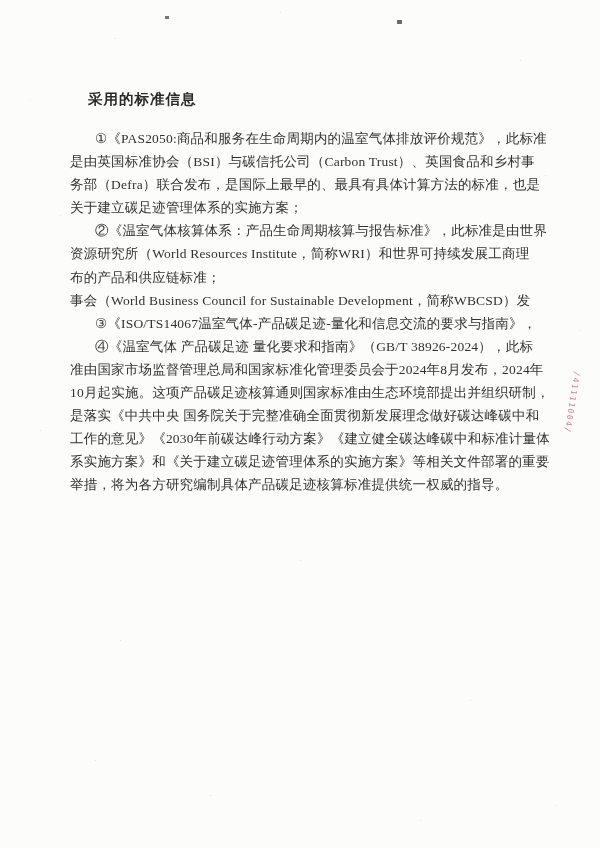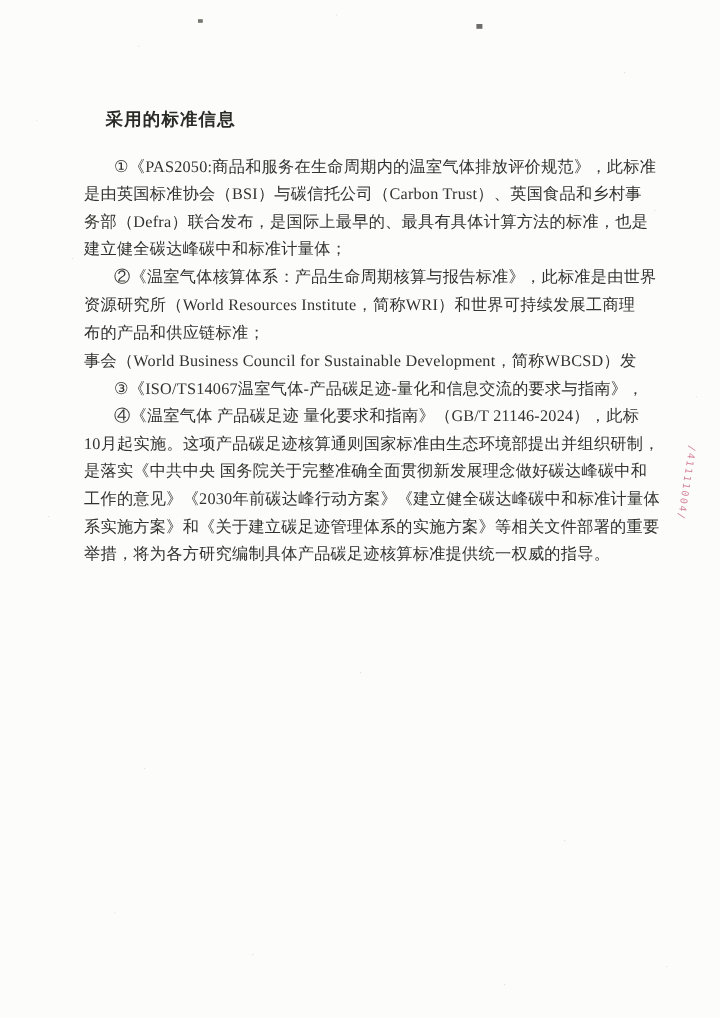--- a/index.html
+++ b/index.html
@@ -87,27 +87,28 @@
 </head>
 <body>
 
 <div class="page">
   <h1 class="title">采用的标准信息</h1>
 
   <div class="body-text">
       <div class="line indent">①《PAS2050:商品和服务在生命周期内的温室气体排放评价规范》，此标准</div>
       <div class="line">是由英国标准协会（BSI）与碳信托公司（Carbon Trust）、英国食品和乡村事</div>
       <div class="line">务部（Defra）联合发布，是国际上最早的、最具有具体计算方法的标准，也是</div>
-      <div class="line">建立健全碳达峰碳中和标准计量体；</div>
+      <div class="line">关于建立碳足迹管理体系的实施方案；</div>
       <div class="line indent">②《温室气体核算体系：产品生命周期核算与报告标准》，此标准是由世界</div>
       <div class="line">资源研究所（World Resources Institute，简称WRI）和世界可持续发展工商理</div>
       <div class="line">布的产品和供应链标准；</div>
       <div class="line">事会（World Business Council for Sustainable Development，简称WBCSD）发</div>
       <div class="line indent">③《ISO/TS14067温室气体-产品碳足迹-量化和信息交流的要求与指南》，</div>
-      <div class="line indent">④《温室气体 产品碳足迹 量化要求和指南》（GB/T 21146-2024），此标</div>
+      <div class="line indent">④《温室气体 产品碳足迹 量化要求和指南》（GB/T 38926-2024），此标</div>
+      <div class="line">准由国家市场监督管理总局和国家标准化管理委员会于2024年8月发布，2024年</div>
       <div class="line">10月起实施。这项产品碳足迹核算通则国家标准由生态环境部提出并组织研制，</div>
       <div class="line">是落实《中共中央 国务院关于完整准确全面贯彻新发展理念做好碳达峰碳中和</div>
       <div class="line">工作的意见》《2030年前碳达峰行动方案》《建立健全碳达峰碳中和标准计量体</div>
       <div class="line">系实施方案》和《关于建立碳足迹管理体系的实施方案》等相关文件部署的重要</div>
       <div class="line">举措，将为各方研究编制具体产品碳足迹核算标准提供统一权威的指导。</div>
     </div>
 
   <div class="side-mark">∕41111004∕</div>
 
   <div class="speck s1"></div>

